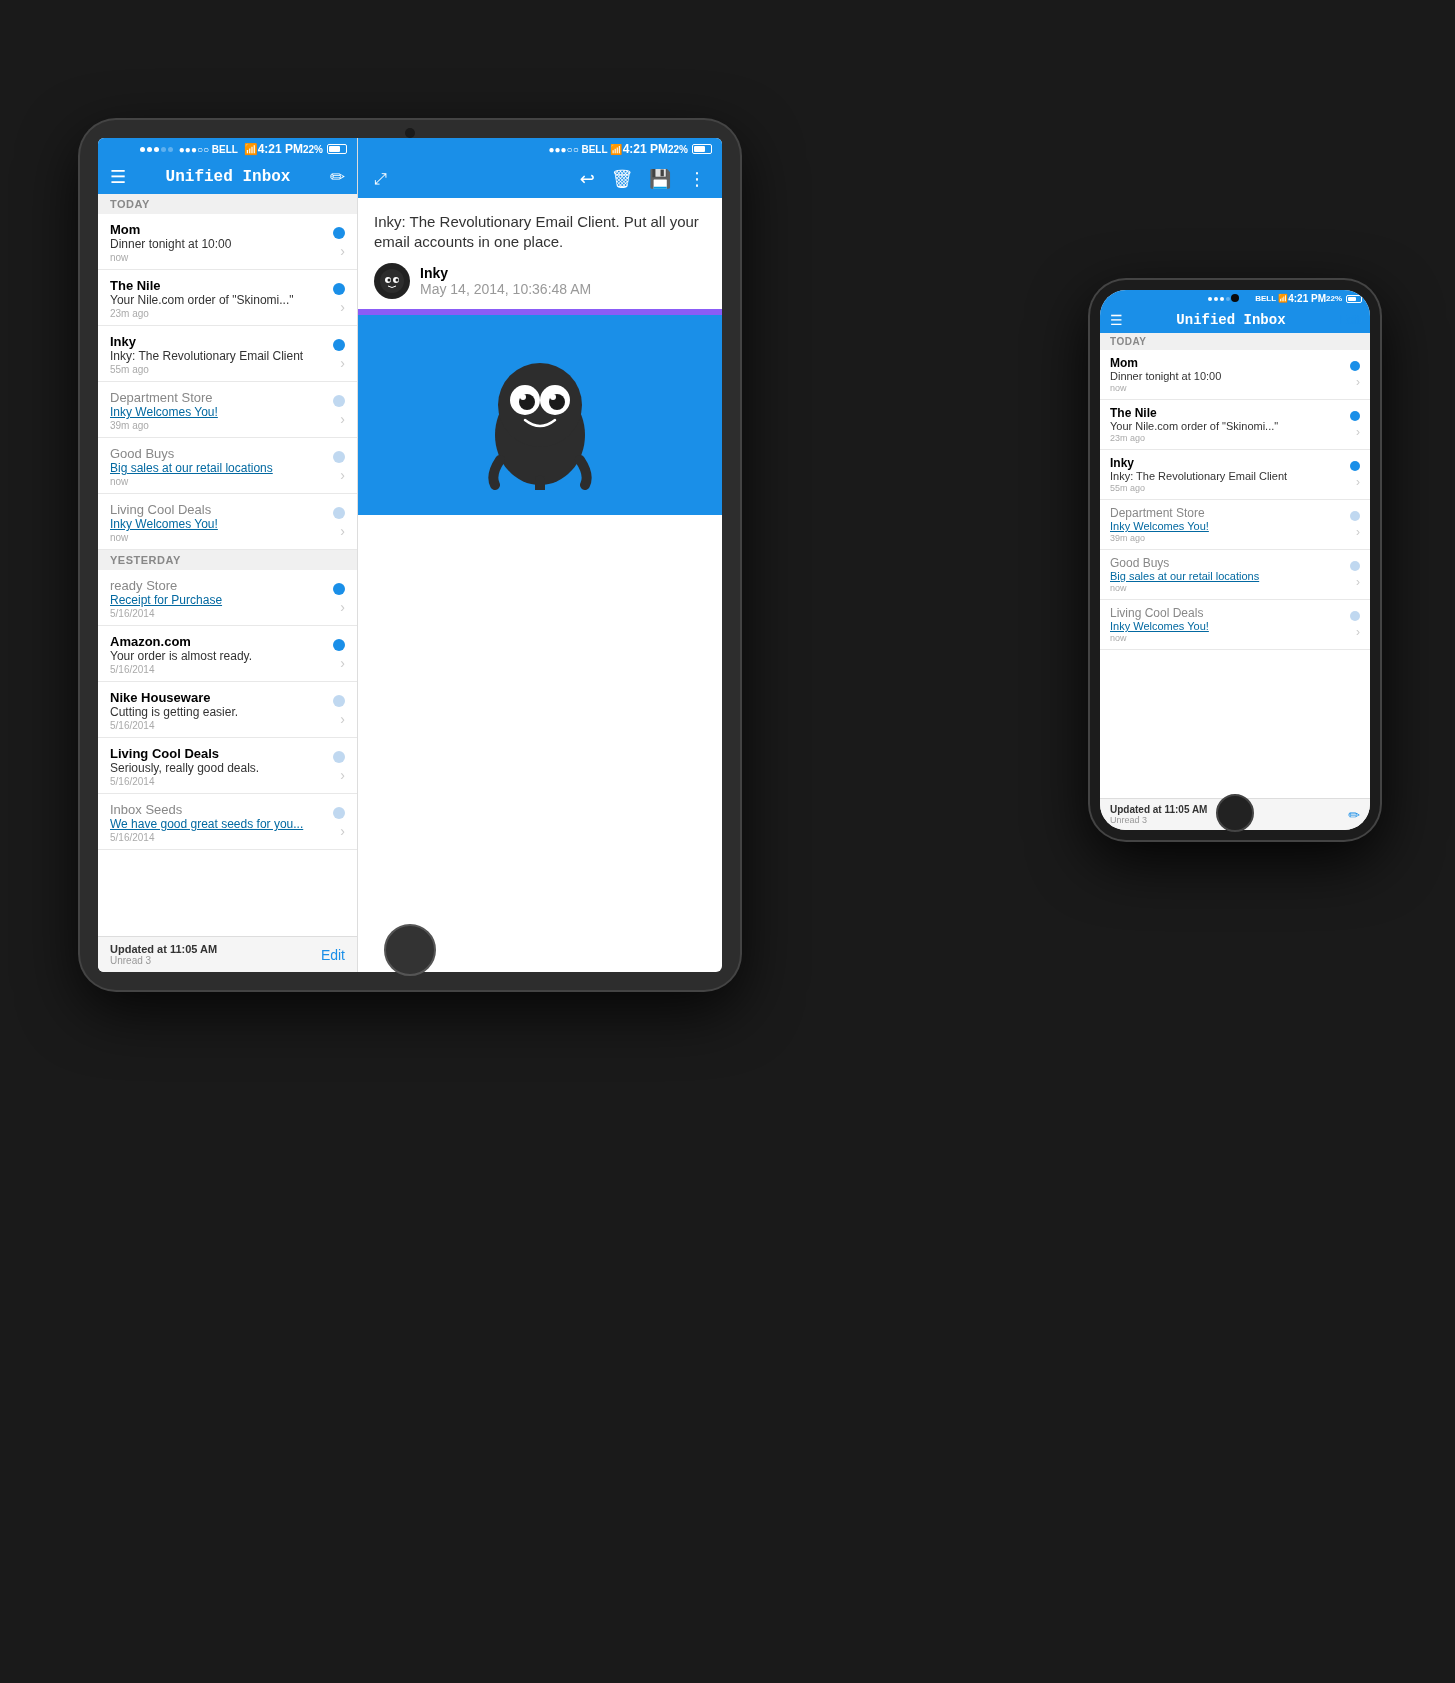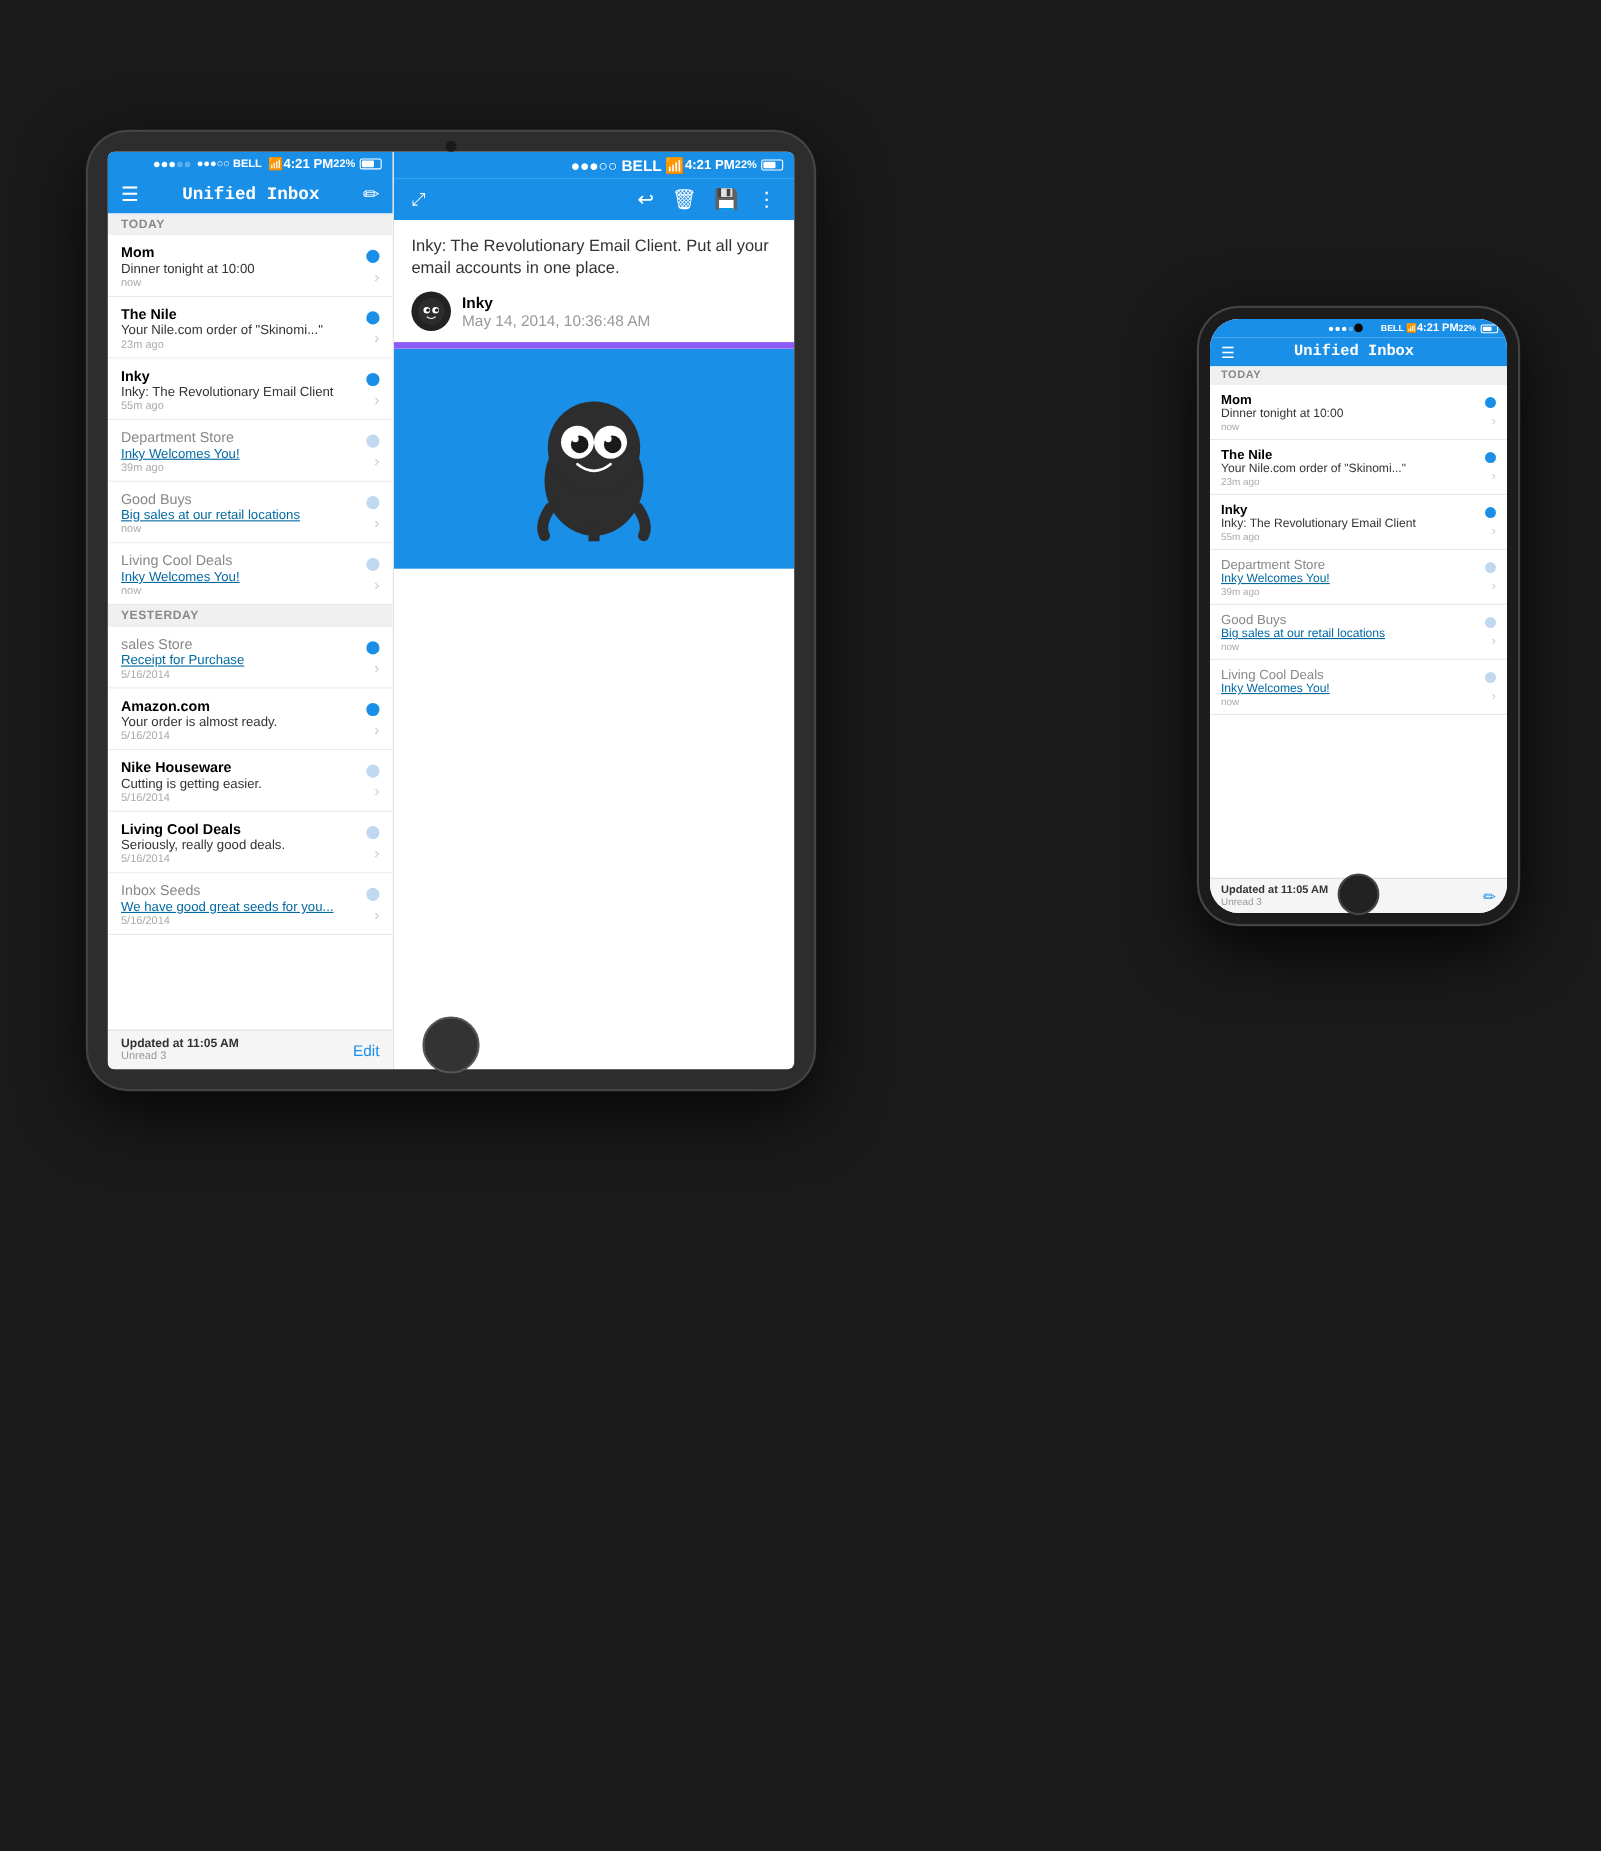--- a/index.html
+++ b/index.html
@@ -395,21 +395,21 @@
           <div class="email-meta">
             <div class="grey-dot"></div>
             <span class="chevron">›</span>
           </div>
         </div>
 
         <div class="section-header">YESTERDAY</div>
 
         <div class="email-item read">
           <div class="email-content">
-            <div class="sender">sales Store</div>
+            <div class="sender">ready Store</div>
             <div class="preview">Receipt for Purchase</div>
             <div class="timestamp">5/16/2014</div>
           </div>
           <div class="email-meta">
             <div class="blue-dot"></div>
             <span class="chevron">›</span>
           </div>
         </div>
 
         <div class="email-item unread">
@@ -466,21 +466,21 @@
           <div class="status-footer-text">Updated at 11:05 AM</div>
           <div class="status-footer-sub">Unread 3</div>
         </div>
         <span class="edit-btn">Edit</span>
       </div>
     </div>
 
     <div class="tablet-right">
 
       <div class="status-bar">
-        <div style="font-size:14px;">●●●○○ BELL 📶</div>
+        <div style="font-size:10px;">●●●○○ BELL 📶</div>
         <div class="time">4:21 PM</div>
         <div class="battery">
           <span>22%</span>
           <div class="batt-rect">
               <div class="batt-fill"></div>
             </div>
         </div>
       </div>
 
       <div class="email-toolbar">

